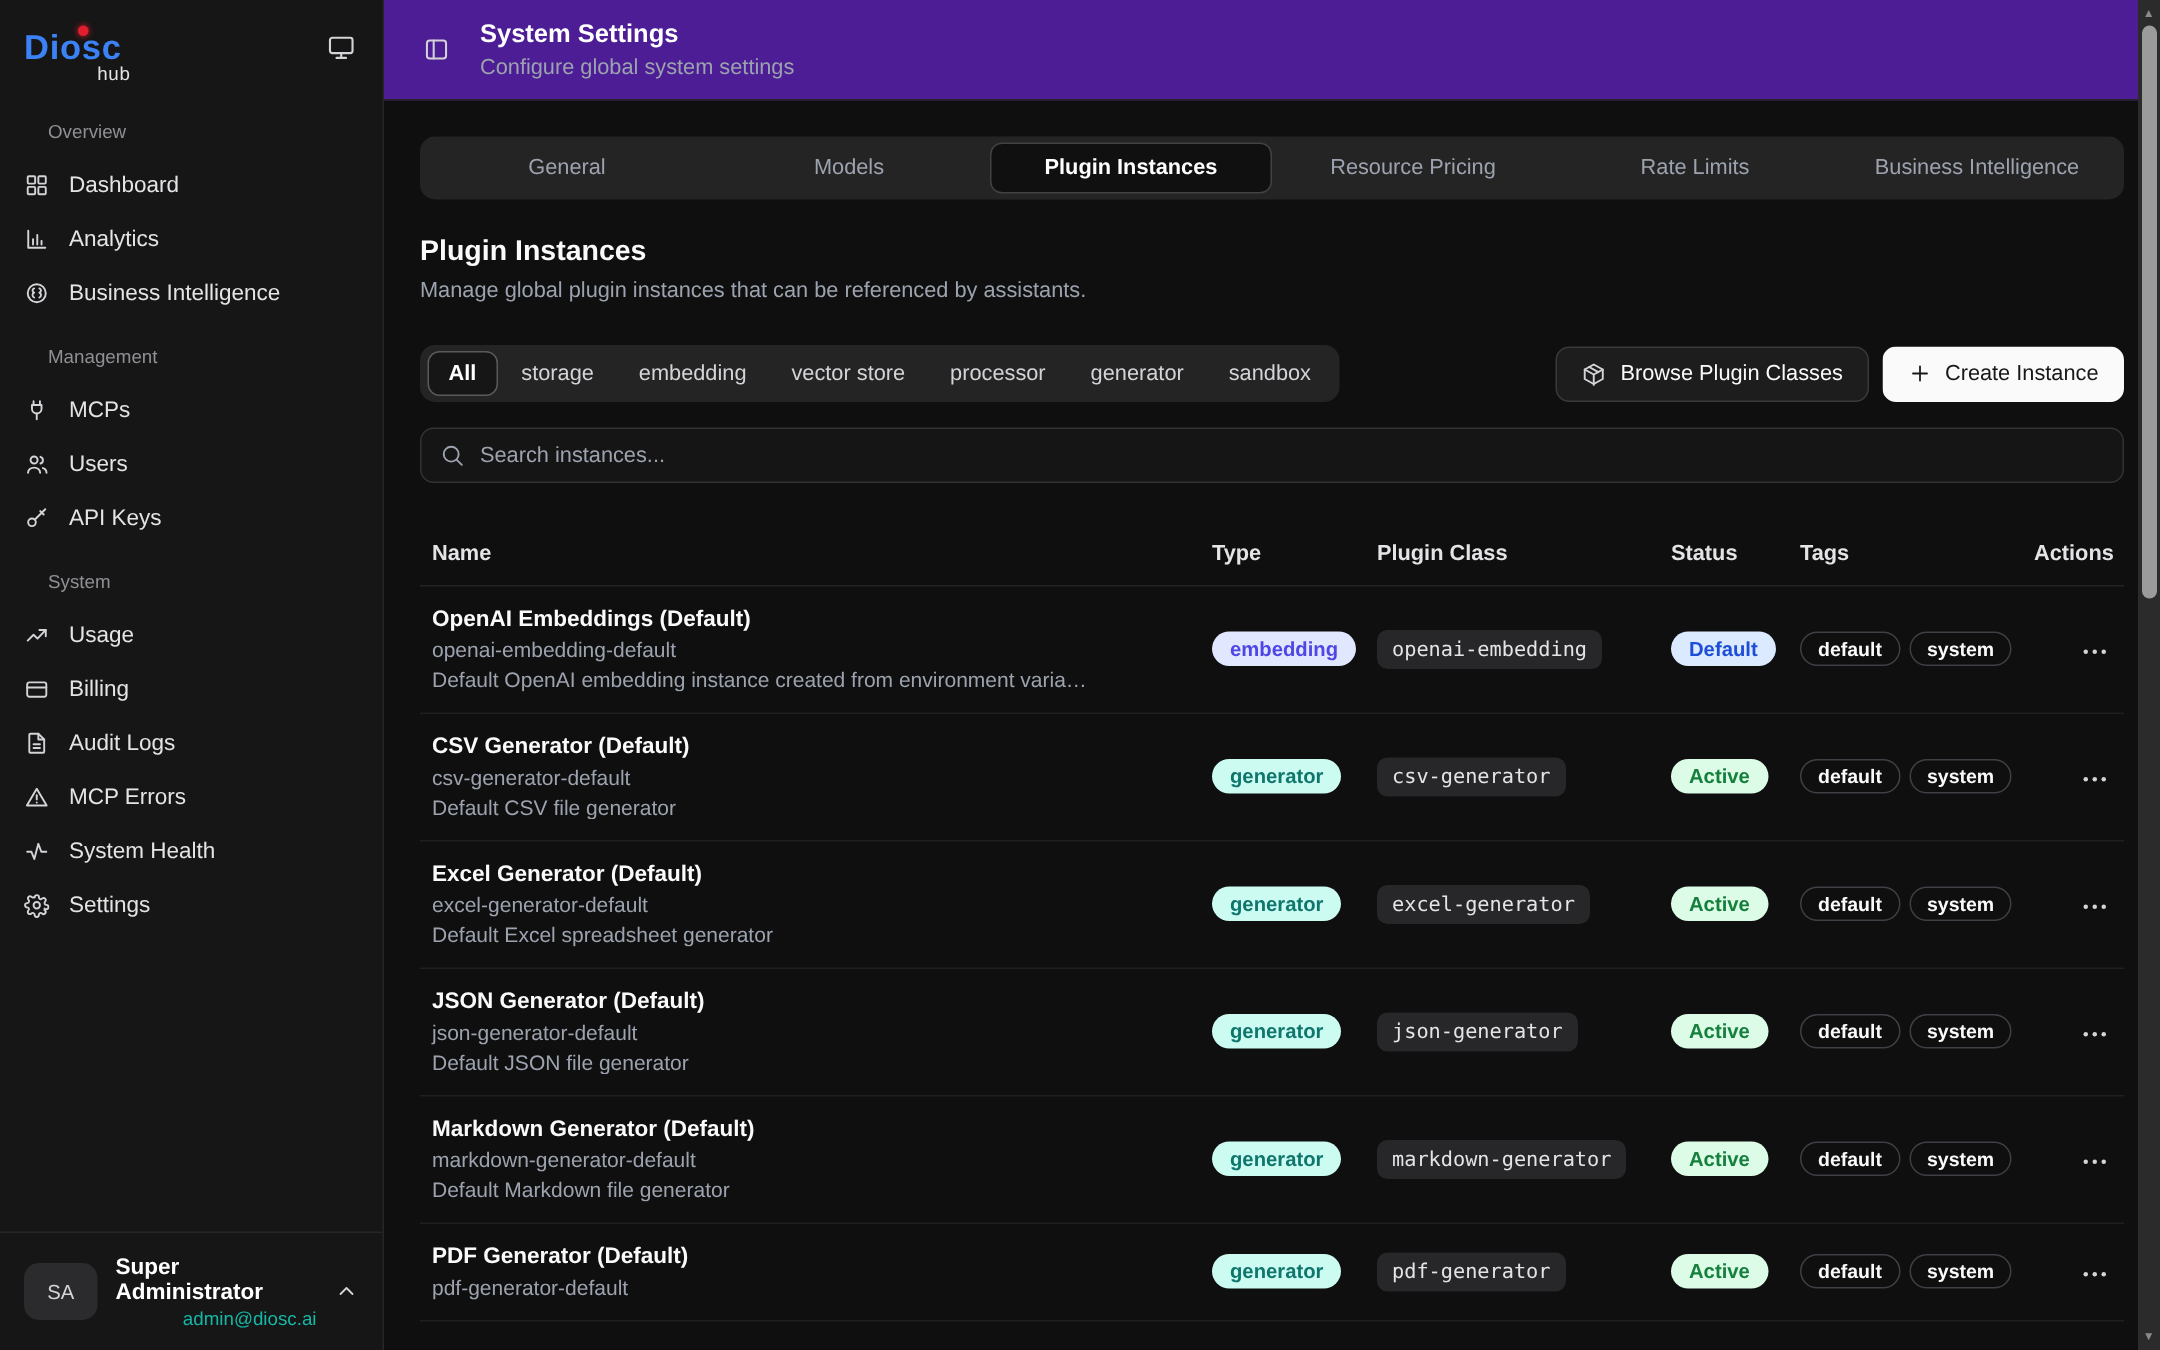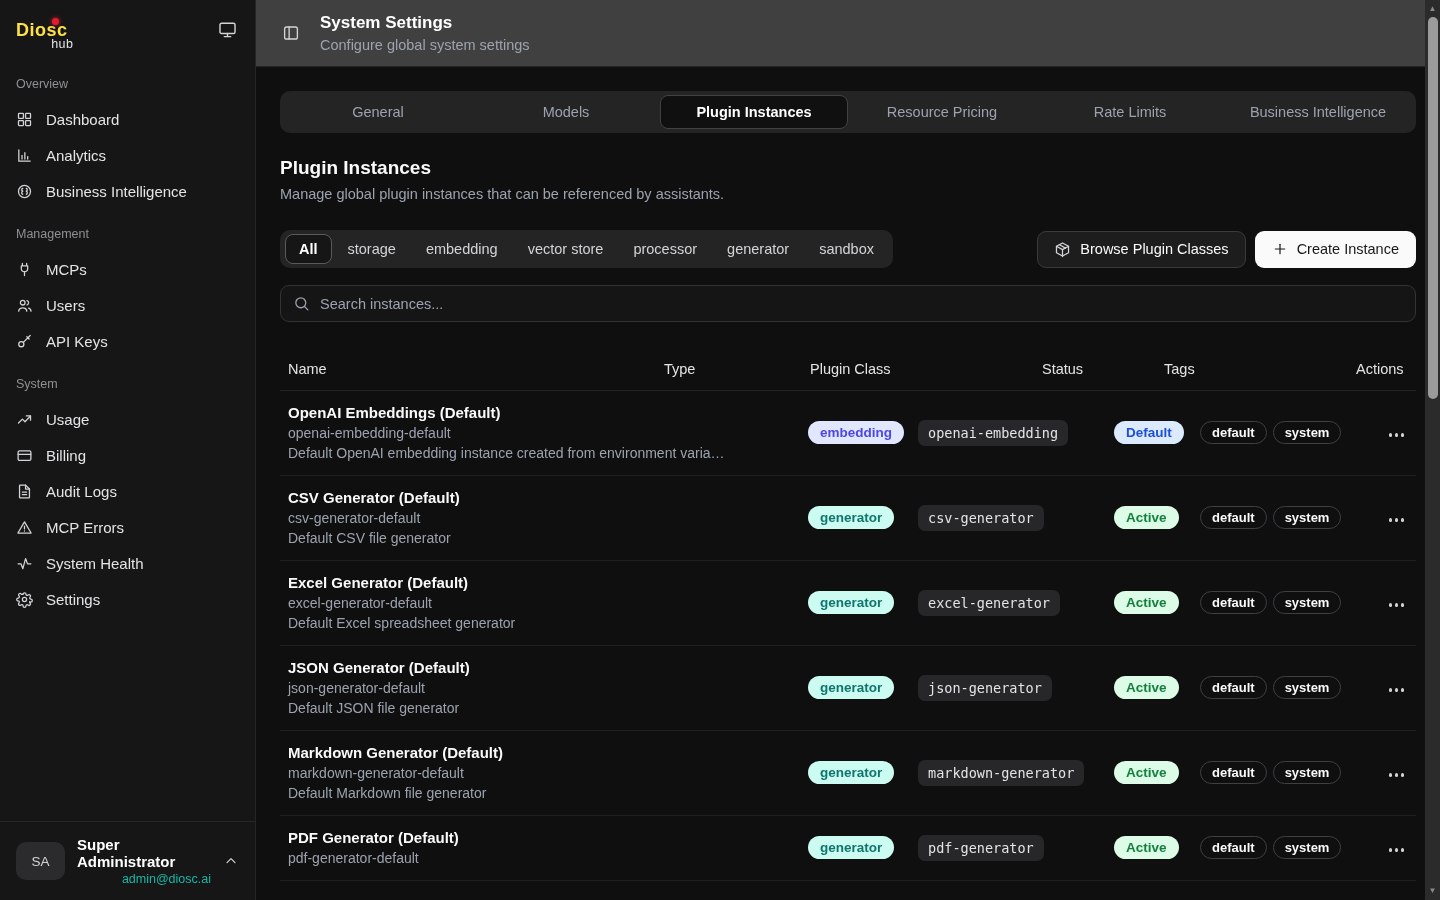--- a/index.html
+++ b/index.html
@@ -12,36 +12,36 @@
   svg { display:block; }
   .icon { stroke:#d4d4d8; fill:none; stroke-width:1.8; stroke-linecap:round; stroke-linejoin:round; flex:none; }
 
   
   .sidebar {
     width:256px; flex:none; background:#161616; border-right:1px solid #262626;
     display:flex; flex-direction:column; height:900px;
   }
   .logo-row { display:flex; align-items:center; justify-content:space-between; padding:20px 18px 14px 16px; }
   .logo { position:relative; line-height:1; }
-  .brand { font-size:18px; font-weight:700; color:#fde047; letter-spacing:.5px; }
+  .brand { font-size:23px; font-weight:700; color:#3b82f6; letter-spacing:.5px; }
   .brand-dot { position:absolute; left:36px; top:-3px; width:7px; height:7px; background:#e11d2e; border-radius:50%; box-shadow:0 0 4px #e11d2e; }
   .hub { position:absolute; right:-6px; bottom:-12px; font-size:12.5px; font-weight:400; color:#e4e4e7; letter-spacing:.5px; }
   .sidebar-nav { padding:10px 16px 0 16px; flex:1; overflow:hidden; }
-  .nav-section-label { color:#8f8f94; font-size:12.5px; margin:18px 0 10px 0; }
+  .nav-section-label { color:#8f8f94; font-size:12.5px; margin:18px 0 10px 16px; }
   .nav-section-label:first-child { margin-top:14px; }
   .nav-item { display:flex; align-items:center; gap:13px; height:36px; color:#e4e4e7; font-size:15px; border-radius:8px; cursor:pointer; }
   .sidebar-user { margin-top:auto; border-top:1px solid #262626; padding:14px 16px; display:flex; align-items:center; gap:12px; cursor:pointer; }
   .avatar { width:49px; height:38px; border-radius:10px; background:#2b2b2e; color:#d4d4d8; font-size:13.5px; display:flex; align-items:center; justify-content:center; flex:none; }
   .user-meta { flex:1; min-width:0; }
   .user-name { font-size:15px; font-weight:700; color:#fff; }
   .user-email { font-size:12.5px; color:#14b8a6; margin-top:2px;text-align:right; }
 
   
   .main { flex:1; display:flex; flex-direction:column; position:relative; min-width:0; }
-  .main-header { height:67px; flex:none; background:#404040; border-bottom:1px solid #252525; display:flex; align-items:center; gap:20px; padding:0 26px; }
+  .main-header { height:67px; flex:none; background:#4c1d95; border-bottom:1px solid #252525; display:flex; align-items:center; gap:20px; padding:0 26px; }
   .page-title { font-size:17px; font-weight:700; color:#fff; }
   .page-subtitle { font-size:14.5px; color:#9ca3af; margin-top:4px; }
   .content { flex:1; padding:24px 24px 0 24px; overflow:hidden; }
 
   .tabs { background:#242424; border-radius:10px; padding:4px; display:grid; grid-template-columns:repeat(6,1fr); margin-bottom:24px; }
   .tab { height:34px; display:flex; align-items:center; justify-content:center; font-size:14.5px; color:#9ca3af; border-radius:8px; border:1px solid transparent; cursor:pointer; }
   .tab.active { background:#101010; border-color:#424242; color:#fff; font-weight:600; }
 
   .section-title { font-size:19px; font-weight:700; color:#fafafa; margin-top:16px; }
   .section-subtitle { font-size:14.5px; color:#9ca3af; margin-top:7px; }
@@ -56,21 +56,21 @@
   .btn-primary { background:#fafafa; color:#18181b; }
   .btn-primary .icon { stroke:#18181b; }
 
   .search-box { margin-top:17px; height:37px; border:1px solid #333336; background:#151515; border-radius:9px; display:flex; align-items:center; gap:10px; padding:0 12px; }
   .search-box input { background:transparent; border:none; outline:none; color:#e4e4e7; font-size:14.5px; flex:1; font-family:inherit; }
   .search-box input::placeholder { color:#9ca3af; }
 
   
   .table { margin-top:27px; }
   .trow { display:grid; grid-template-columns:minmax(0,1fr) 110px 196px 86px 156px 52px; align-items:center; padding:0 8px; }
-  .thead { color:#e4e4e7; font-size:14.5px; font-weight:400; padding-top:12px; padding-bottom:13px; border-bottom:1px solid #232323;gap:36px; }
+  .thead { color:#e4e4e7; font-size:14.5px; font-weight:700; padding-top:12px; padding-bottom:13px; border-bottom:1px solid #232323; }
   .th-actions { }
   .tbody .trow { border-bottom:1px solid #1f1f1f; padding-top:13px; padding-bottom:14px; }
   .cell-name .row-title { font-size:15px; font-weight:700; color:#fafafa; }
   .cell-name .row-id { font-size:14px; color:#9ca3af; margin-top:4px; }
   .cell-name .row-desc { font-size:14px; color:#9ca3af; margin-top:4px; white-space:nowrap; overflow:hidden; }
   .type-badge, .status-badge { display:inline-block; border-radius:999px; padding:4px 12px; font-size:13.5px; font-weight:600; }
   .plugin-class { display:inline-block; font-family:"DejaVu Sans Mono", monospace; font-size:13.5px; background:#27272a; color:#e4e4e7; padding:5px 10px; border-radius:7px; }
   .tags-cell { display:flex; gap:6px; }
   .tag-pill { border:1px solid #3f3f46; border-radius:999px; padding:3px 11px; font-size:13px; color:#fafafa; font-weight:600; white-space:nowrap; }
   .actions-cell { text-align:right; }

